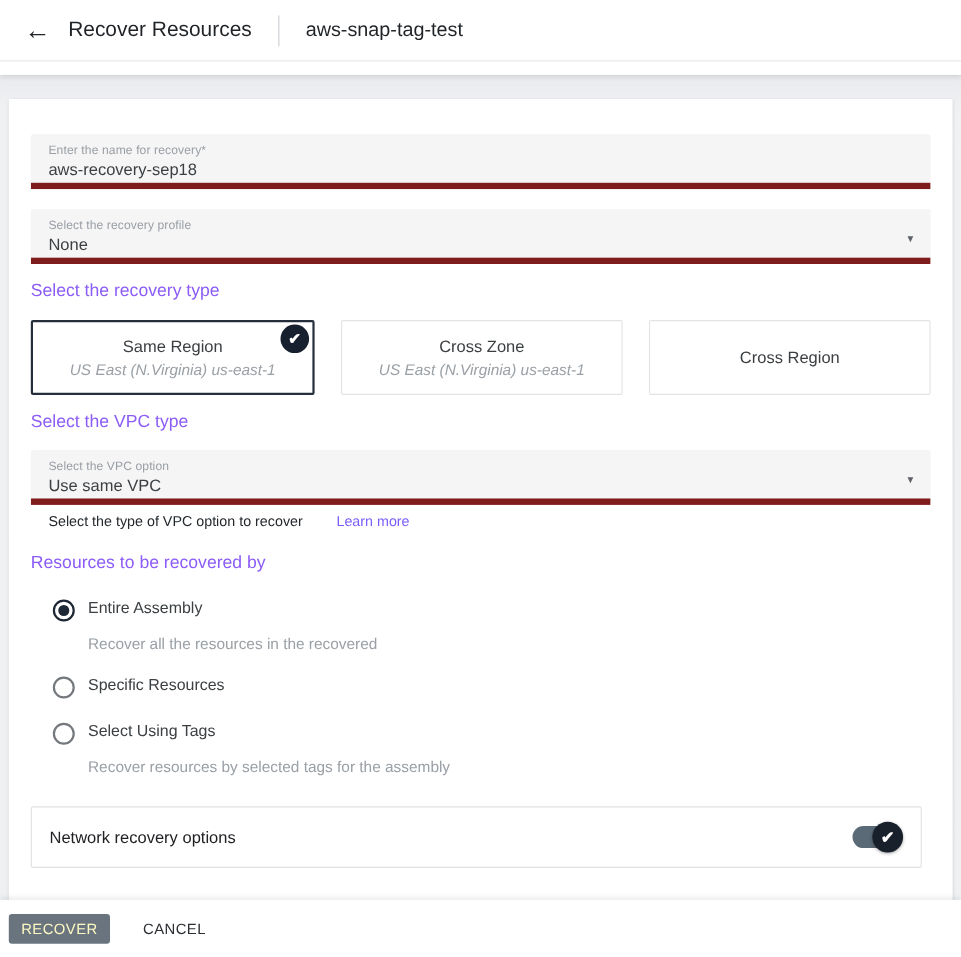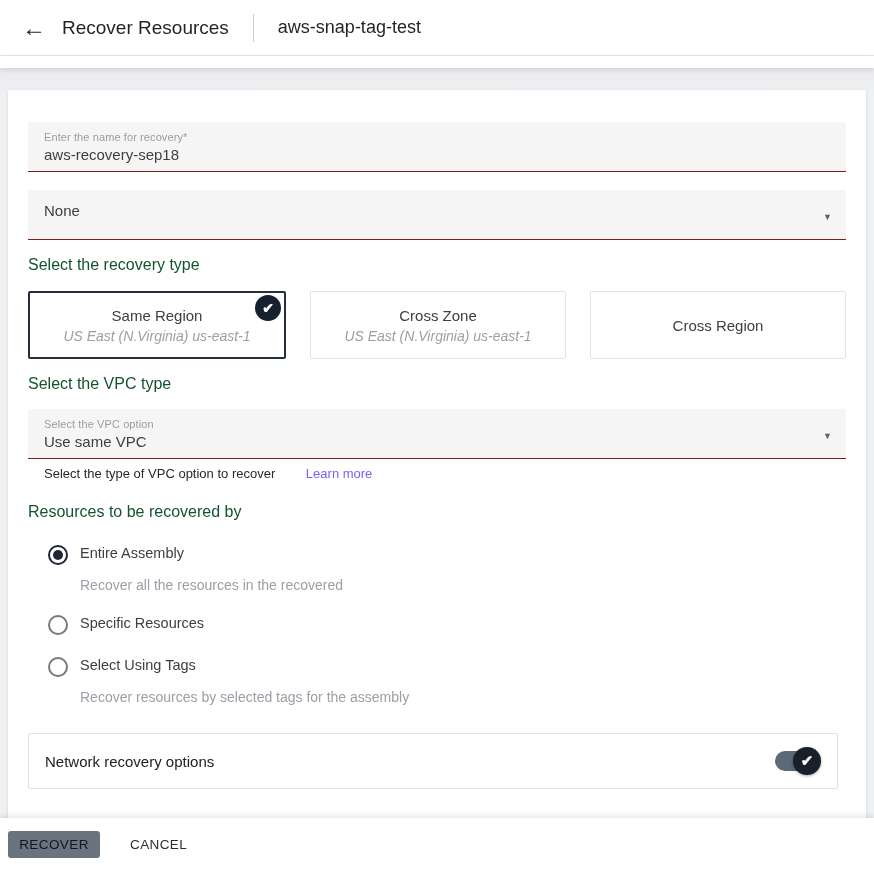--- a/index.html
+++ b/index.html
@@ -12,27 +12,27 @@
   .header-title { font-size:19px; color:#1f2327; }
   .header-divider { width:1px; height:28px; background:#c9ccd0; margin:0 24px; }
   .header-subtitle { font-size:18px; color:#1f2327; }
   .header-strip { height:12px; background:#fff; box-shadow:0 2px 5px rgba(0,0,0,0.10); position:relative; z-index:3; }
 
   
   .content { position:absolute; top:68px; bottom:0; left:0; right:0; background:linear-gradient(to bottom,#e8eaed 0%, #f0f1f3 30px, #eef0f2 100%); }
   .card { margin:22px 8px 0; background:#fff; height:calc(100% - 22px); padding:32px 20px 0; box-shadow:0 1px 3px rgba(0,0,0,0.12); overflow:hidden; }
 
   
-  .field { position:relative; background:#f5f5f6; border-bottom:1px solid #7f1d1d; border-radius:2px 2px 0 0; padding:9px 34px 9px 16px; height:50px; }
+  .field { position:relative; background:#f5f5f6; border-bottom:6px solid #7f1d1d; border-radius:2px 2px 0 0; padding:9px 34px 9px 16px; height:50px; }
   .field + .field { margin-top:18px; }
   .field-label { display:block; font-size:11px; color:#999ea3; letter-spacing:.1px; }
   .field-value { display:block; font-size:15px; color:#3c4043; margin-top:3px; }
   .dropdown-arrow { position:absolute; right:14px; top:22px; font-size:9px; color:#5f6368; }
 
-  .section-heading { font-size:16px; color:#14532d; margin-top:16px; }
+  .section-heading { font-size:16px; color:#8b5cf6; margin-top:16px; }
 
   
   .type-row { display:flex; gap:24px; margin-top:17px; }
   .type-card { position:relative; flex:1; height:68px; border:1px solid #e1e3e6; border-radius:2px; background:#fff; display:flex; flex-direction:column; align-items:center; justify-content:center; cursor:pointer; }
   .type-card.selected { border:2px solid #242f3b; }
   .opt-title { font-size:15px; color:#3c4043; }
   .opt-subtitle { font-size:14px; font-style:italic; color:#9aa0a6; margin-top:4px; }
   .opt-subtitle:empty { display:none; }
   .check-badge { position:absolute; top:2px; right:3px; width:26px; height:26px; border-radius:50%; background:#17202e; color:#fff; font-size:14px; font-weight:bold; display:flex; align-items:center; justify-content:center; }
 
@@ -53,21 +53,21 @@
   
   .network-panel { margin-top:28px; border:1px solid #dfe1e4; border-radius:2px; margin-right:8px; }
   .network-row { display:flex; align-items:center; justify-content:space-between; padding:13px 16px; }
   .network-label { font-size:15px; color:#202124; }
   .toggle { position:relative; width:46px; height:28px; cursor:pointer; flex:0 0 auto; }
   .toggle-track { position:absolute; left:0; top:4px; width:38px; height:20px; border-radius:10px; background:#5b6a77; }
   .toggle-thumb { position:absolute; right:0; top:0; width:28px; height:28px; border-radius:50%; background:#18202c; color:#fff; font-size:15px; font-weight:bold; display:flex; align-items:center; justify-content:center; box-shadow:0 1px 3px rgba(0,0,0,0.35); }
 
   
   .footer { position:absolute; left:0; right:0; bottom:0; height:52px; background:#fff; box-shadow:0 -2px 5px rgba(0,0,0,0.10); display:flex; align-items:center; padding-left:8px; z-index:5; }
-  .recover-btn { width:92px; height:27px; background:#69747f; color:#0f172a; border:none; border-radius:3px; font-family:inherit; font-size:13.5px; letter-spacing:.4px; cursor:pointer; }
+  .recover-btn { width:92px; height:27px; background:#69747f; color:#fef9c3; border:none; border-radius:3px; font-family:inherit; font-size:13.5px; letter-spacing:.4px; cursor:pointer; }
   .cancel-btn { background:none; border:none; font-family:inherit; font-size:13.5px; letter-spacing:.4px; color:#2b2f33; margin-left:30px; cursor:pointer; }
 </style>
 </head>
 <body>
 
 <div class="screen">
 
   <div class="header">
     <span class="back-icon">←</span>
     <span class="header-title">Recover Resources</span>
@@ -78,20 +78,21 @@
 
   <div class="content">
     <div class="card">
 
       <div class="field">
         <span class="field-label">Enter the name for recovery*</span>
         <span class="field-value">aws-recovery-sep18</span>
       </div>
 
       <div class="field">
+        <span class="field-label">Select the recovery profile</span>
         <span class="field-value">None</span>
         <span class="dropdown-arrow">▼</span>
       </div>
 
       <div class="section-heading">Select the recovery type</div>
 
       <div class="type-row">
         <div class="type-card selected">
           <span class="opt-title">Same Region</span>
           <span class="opt-subtitle">US East (N.Virginia) us-east-1</span>

